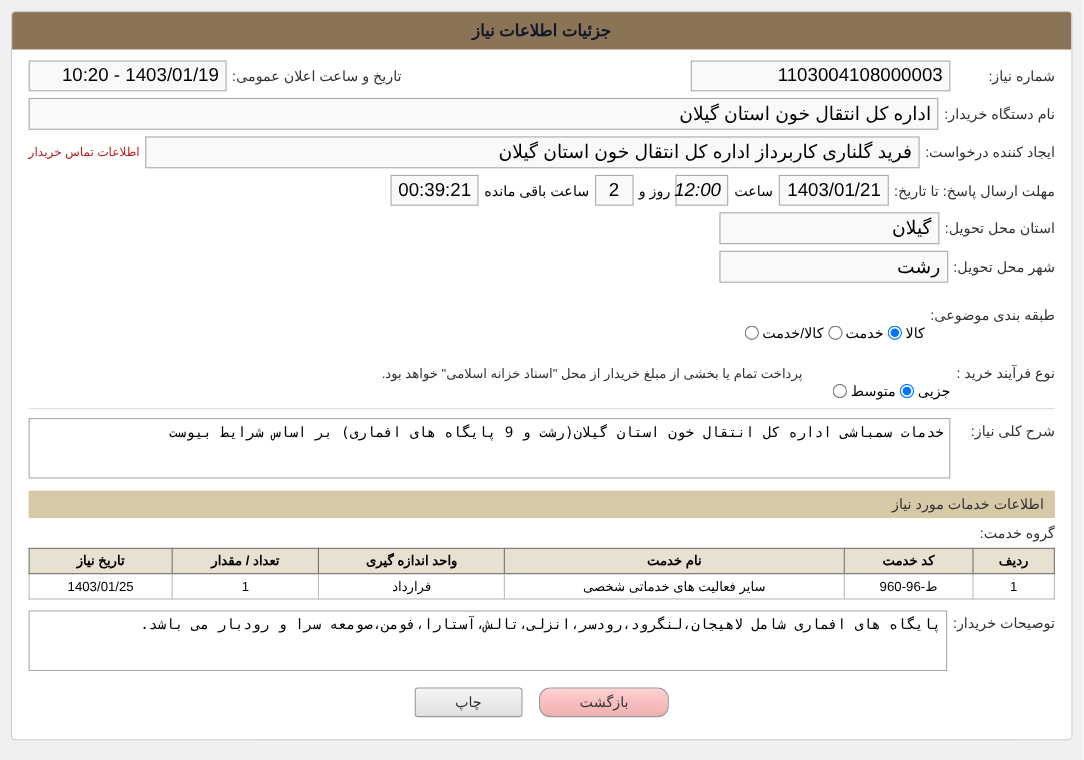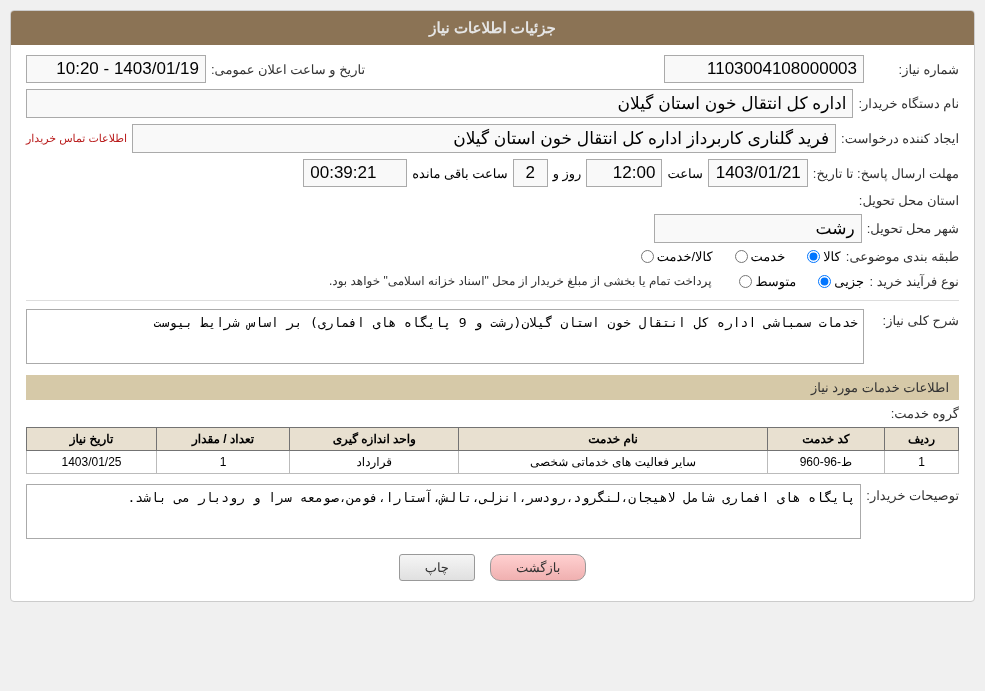--- a/index.html
+++ b/index.html
@@ -16,21 +16,21 @@
       padding: 10px;
     }
     .panel {
       background: #fff;
       border: 1px solid #ccc;
       border-radius: 4px;
       overflow: hidden;
     }
     .panel-header {
       background: #8B7355;
-      color: #e5e5e5;
+      color: #0f172a;
       text-align: center;
       padding: 8px 12px;
       font-size: 15px;
       font-weight: bold;
     }
     .panel-body {
       padding: 10px 15px;
     }
     .info-row {
       display: flex;
@@ -83,22 +83,23 @@
       border: 1px solid #bbb;
       padding: 4px 8px;
       text-align: center;
     }
     .grid-table tr:nth-child(even) td {
       background: #f8f8f8;
     }
     .radio-group {
       display: flex;
       align-items: center;
-      gap: 22px;
+      gap: 4px;
       flex-direction: row-reverse;
+      margin-top: 32px;
     }
     .radio-item {
       display: flex;
       align-items: center;
       gap: 3px;
     }
     .description-box {
       width: 100%;
       border: 1px solid #aaa;
       padding: 5px;
@@ -110,21 +111,21 @@
       background: #fff;
     }
     .btn-row {
       display: flex;
       justify-content: center;
       gap: 15px;
       margin-top: 12px;
       padding-bottom: 10px;
     }
     .btn {
-      padding: 5px 25px;
+      padding: 5px 36px;
       font-size: 13px;
       border: 1px solid #999;
       cursor: pointer;
       border-radius: 3px;
       font-family: Tahoma, Arial, sans-serif;
       text-align: right;
     }
     .btn-print {
       background: linear-gradient(to bottom, #f5f5f5, #e0e0e0);
       color: #333;
@@ -153,50 +154,51 @@
 </head>
 <body>
 
 <div class="page-container">
   <div class="panel">
     <div class="panel-header">جزئیات اطلاعات نیاز</div>
     <div class="panel-body">
 
       <div class="info-row">
         <span class="label-cell">شماره نیاز:</span>
-        <div class="value-box value-box-readonly" style="width:200px;">1103004108000003</div>
+        <div class="value-box value-box-readonly" style="width:236px;">1103004108000003</div>
         <span style="flex:1;"></span>
         <span class="label-cell">تاریخ و ساعت اعلان عمومی:</span>
         <div class="value-box value-box-readonly" style="width:180px;">1403/01/19 - 10:20</div>
       </div>
 
       <div class="info-row">
         <span class="label-cell">نام دستگاه خریدار:</span>
         <div class="value-box value-box-readonly" style="flex:1;">اداره کل انتقال خون استان گیلان</div>
       </div>
 
       <div class="info-row">
         <span class="label-cell">ایجاد کننده درخواست:</span>
         <div class="value-box value-box-readonly" style="flex:1;">فرید گلناری کاربرداز اداره کل انتقال خون استان گیلان</div>
         <span class="contact-link">اطلاعات تماس خریدار</span>
       </div>
 
       <div class="info-row">
         <span class="label-cell">مهلت ارسال پاسخ: تا تاریخ:</span>
         <div class="value-box value-box-readonly" style="width:100px;">1403/01/21</div>
         <span>ساعت</span>
-        <div class="value-box value-box-readonly" style="width:76px;">12:00</div>
+        <div class="value-box value-box-readonly" style="width:48px;font-style:italic;">12:00</div>
         <span>روز و</span>
         <div class="value-box value-box-readonly" style="width:35px;text-align:center;">2</div>
         <span>ساعت باقی مانده</span>
-        <div class="value-box value-box-readonly" style="width:104px;text-align:left;">00:39:21</div>
+        <div class="value-box value-box-readonly" style="width:80px;text-align:right;">00:39:21</div>
       </div>
 
       <div class="info-row">
         <span class="label-cell">استان محل تحویل:</span>
+        <div class="value-box value-box-readonly" style="width:200px;">گیلان</div>
       </div>
 
       <div class="info-row">
         <span class="label-cell">شهر محل تحویل:</span>
         <div class="value-box value-box-readonly" style="width:208px;">رشت</div>
       </div>
 
       <div class="info-row">
         <span class="label-cell">طبقه بندی موضوعی:</span>
         <div class="radio-group">

